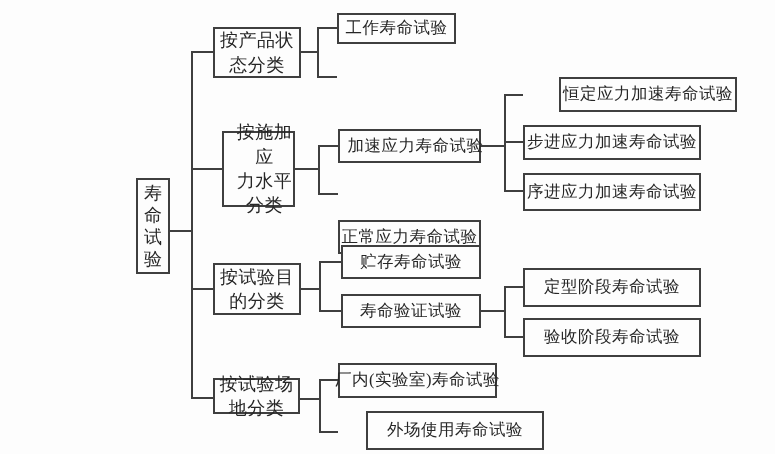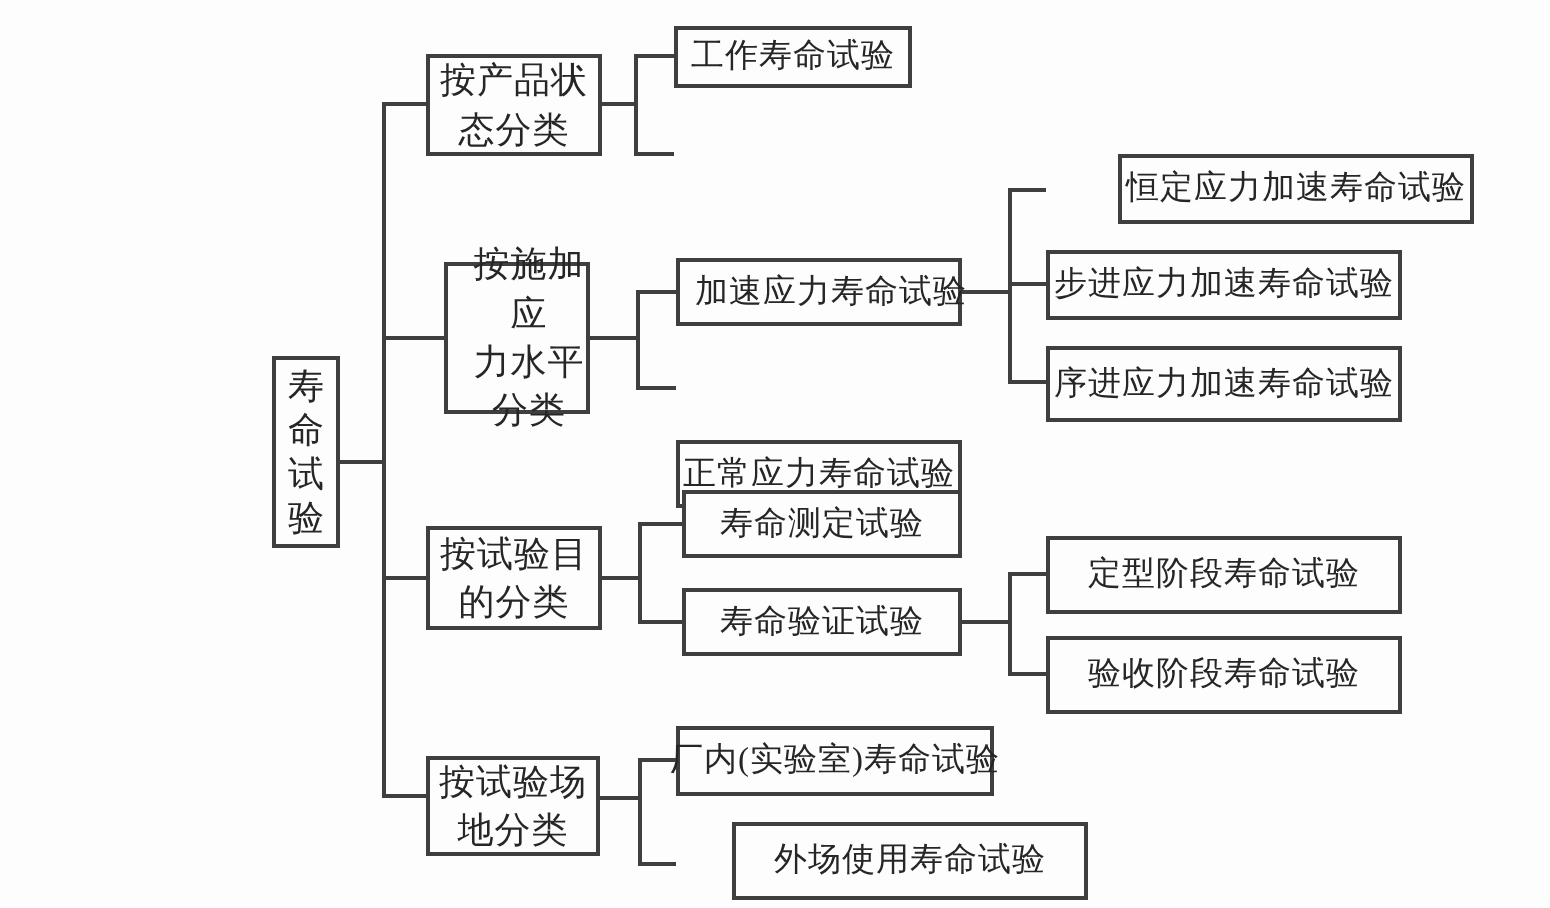--- a/index.html
+++ b/index.html
@@ -59,29 +59,29 @@
 试
 验</div>
 
   <div class="node lvl2" style="left:213px;top:27px;width:88px;height:51px;">按产品状
 态分类</div>
   <div class="node lvl2" style="left:222px;top:131px;width:73px;height:76px;padding-left:12px;">按施加应
 力水平
 分类</div>
   <div class="node lvl2" style="left:213px;top:263px;width:88px;height:52px;">按试验目
 的分类</div>
-  <div class="node lvl2" style="left:213px;top:378px;width:87px;height:50px;">按试验场
+  <div class="node lvl2" style="left:213px;top:378px;width:87px;height:36px;">按试验场
 地分类</div>
 
   <div class="node leaf" style="left:337px;top:13px;width:119px;height:31px;">工作寿命试验</div>
 
   <div class="node leaf" style="left:338px;top:129px;width:143px;height:34px;padding-left:12px;">加速应力寿命试验</div>
   <div class="node leaf" style="left:338px;top:177px;width:143px;height:34px;margin-top:43px;">正常应力寿命试验</div>
 
-  <div class="node leaf" style="left:341px;top:245px;width:140px;height:34px;">寿命测定试验</div>
+  <div class="node leaf" style="left:341px;top:245px;width:140px;height:34px;">贮存寿命试验</div>
   <div class="node leaf" style="left:341px;top:294px;width:140px;height:34px;">寿命验证试验</div>
 
   <div class="node leaf" style="left:338px;top:363px;width:159px;height:35px;">厂内(实验室)寿命试验</div>
   <div class="node leaf" style="left:338px;top:411px;width:178px;height:39px;margin-left:28px;">外场使用寿命试验</div>
 
   <div class="node leaf" style="left:523px;top:77px;width:178px;height:35px;margin-left:36px;">恒定应力加速寿命试验</div>
   <div class="node leaf" style="left:523px;top:125px;width:178px;height:35px;">步进应力加速寿命试验</div>
   <div class="node leaf" style="left:523px;top:173px;width:178px;height:38px;">序进应力加速寿命试验</div>
 
   <div class="node leaf" style="left:523px;top:268px;width:178px;height:39px;">定型阶段寿命试验</div>

